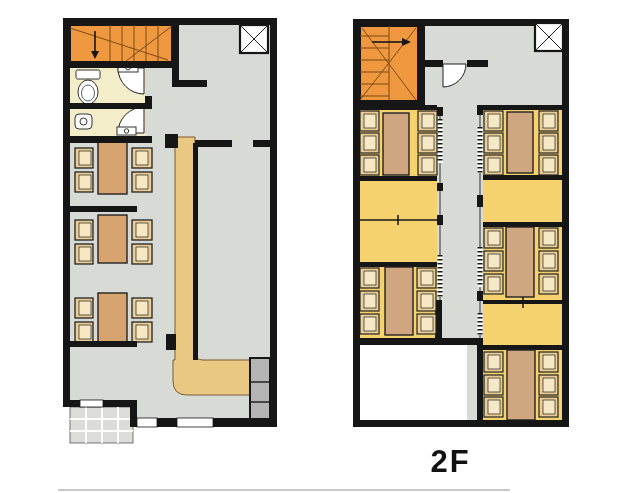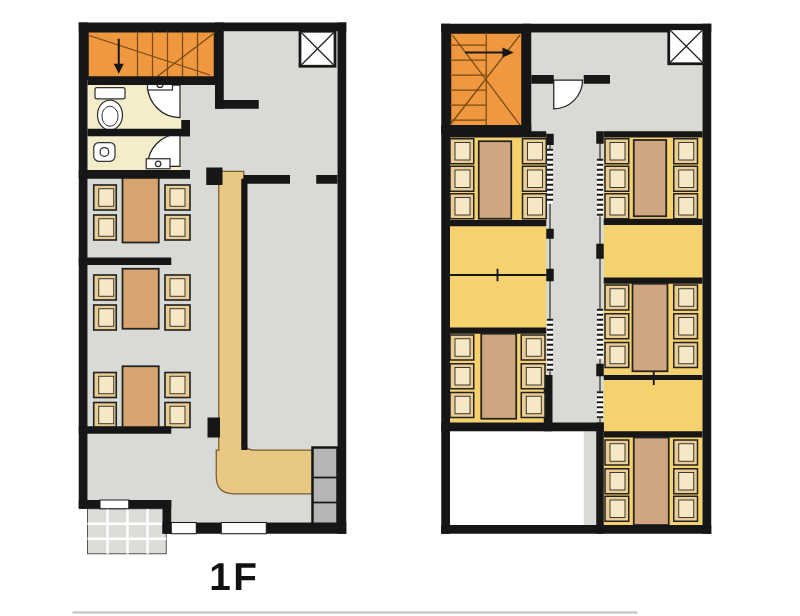--- a/index.html
+++ b/index.html
@@ -341,16 +341,16 @@
 
     <path d="M93,49 L116,49 A23,23 0 0 1 93,72 Z" fill="#fff" stroke="#222" stroke-width="1"></path>
 
     <g>
       <rect x="185" y="8" width="28" height="28" fill="#fff" stroke="#161616" stroke-width="2.2"></rect>
       <line x1="185" y1="8" x2="213" y2="36" class="thin"></line>
       <line x1="213" y1="8" x2="185" y2="36" class="thin"></line>
     </g>
   </svg>
 
-  <div class="floor-label" style="left:145px;top:444px;width:85px">1F</div>
+  <div class="floor-label" style="left:408px;top:444px;width:85px">2F</div>
 
   <div class="baseline" style="left:58px;top:489px;width:452px;height:2px"></div>
 </div>
 
 </body></html>

